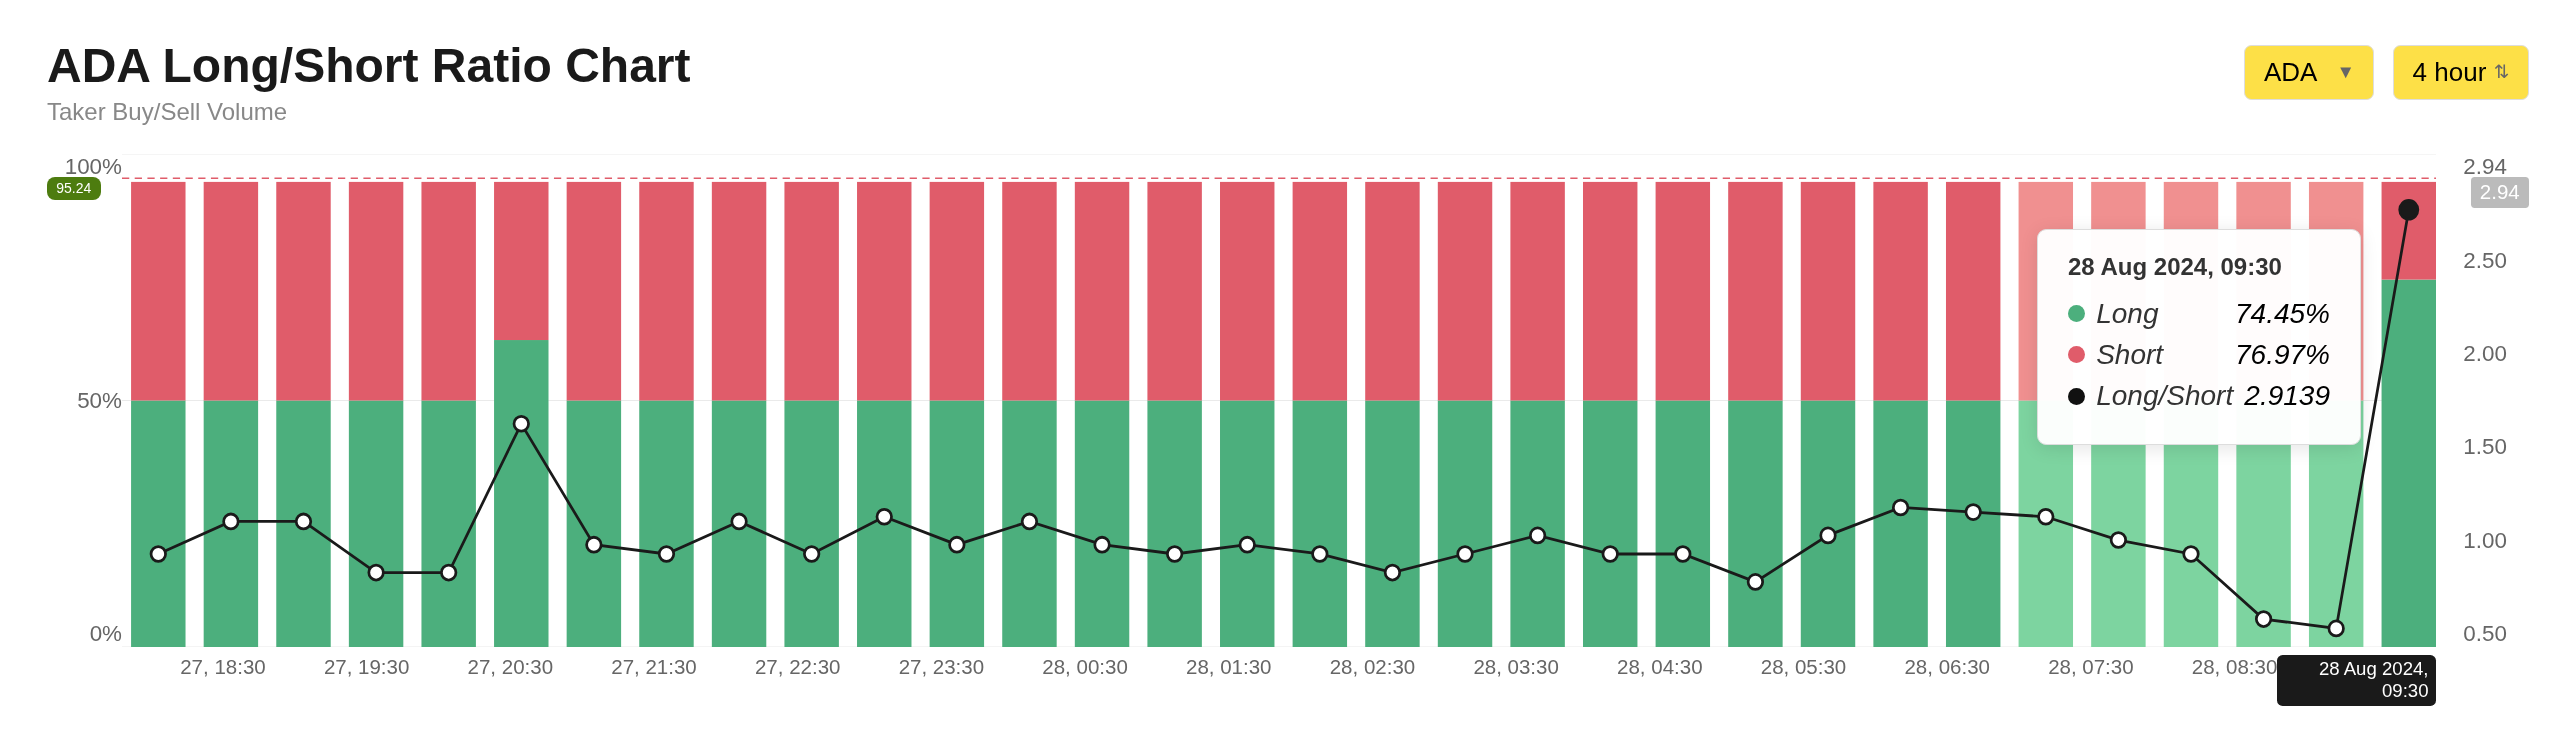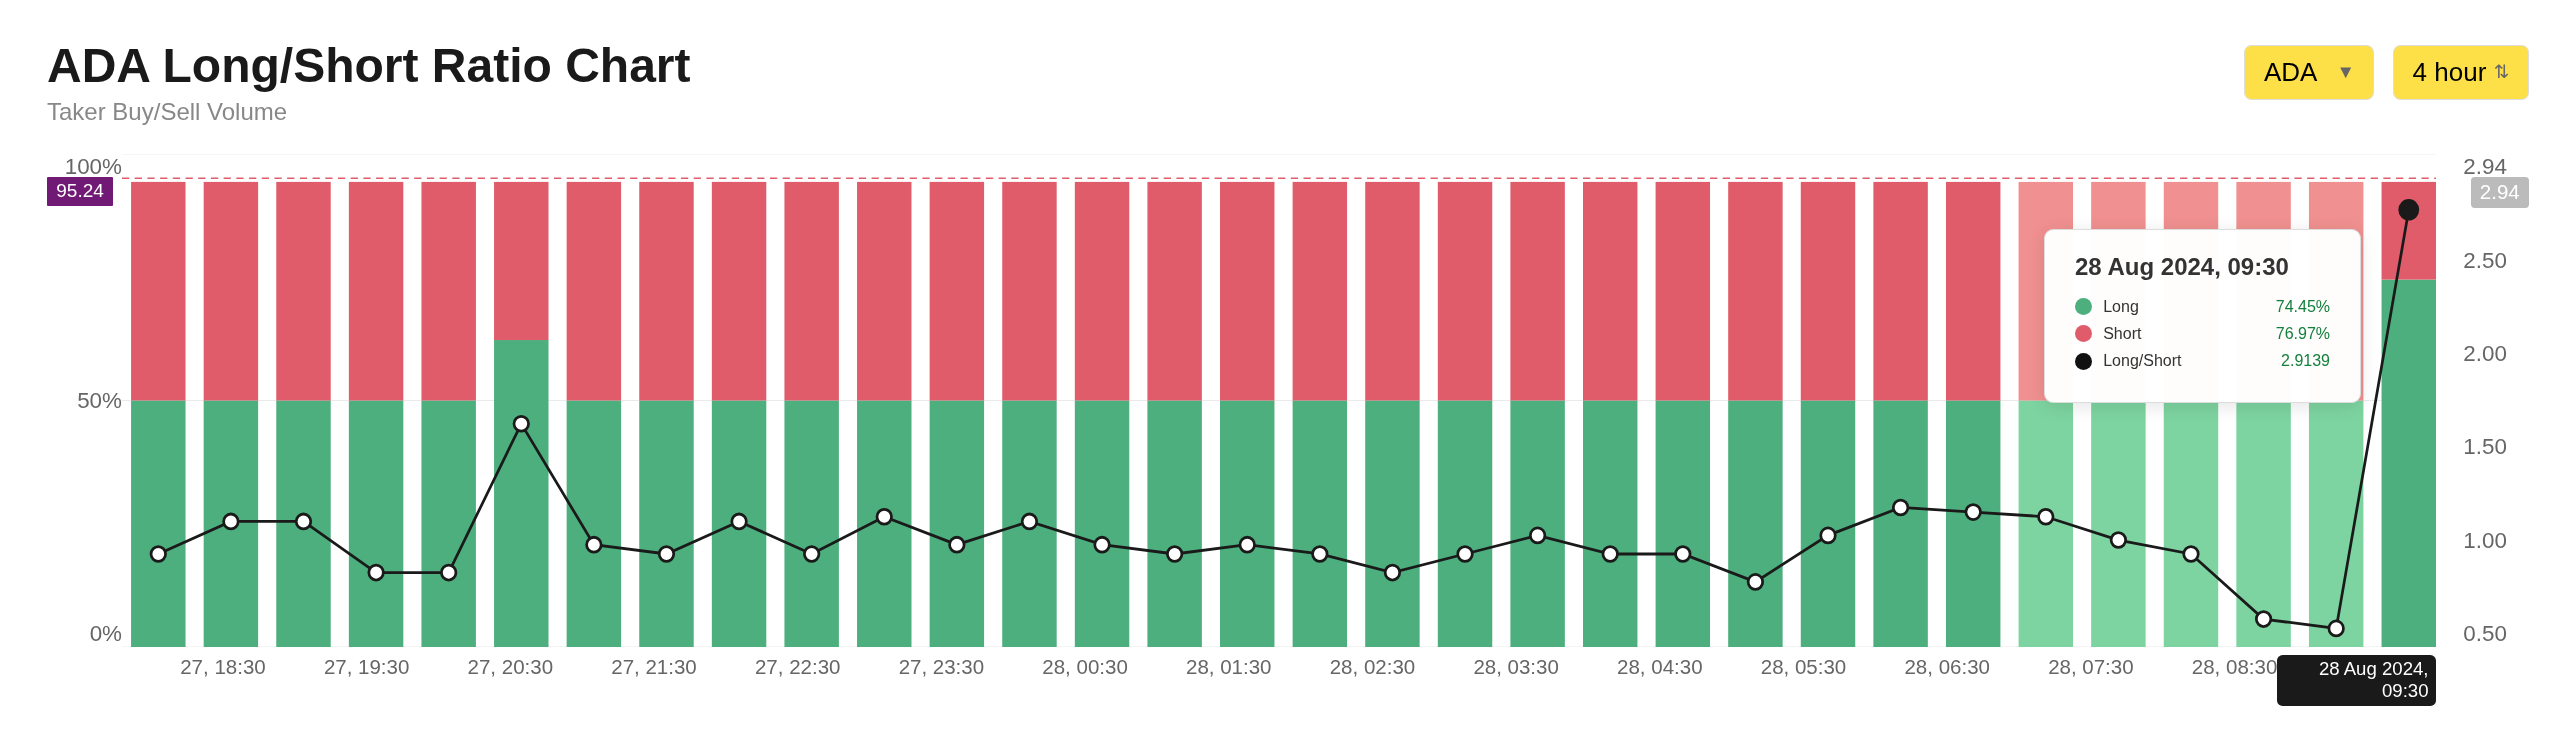--- a/index.html
+++ b/index.html
@@ -129,25 +129,25 @@
       background: #1a1a1a;
       color: #fff;
       border-radius: 5.6px;
       padding: 3.7px 7.5px;
       font-size: 18.6px;
     }
     .left-badge {
       position: absolute;
       left: 0;
       top: 22.4px;
-      background: #701a75;
+      background: #4d7c0f;
       color: #fff;
-      font-size: 19px;
+      font-size: 14px;
       padding: 3.7px 9.3px;
-      border-radius: 1px;
+      border-radius: 8px;
     }
     .right-badge {
       position: absolute;
       right: 0;
       top: 22.4px;
       background: #bbb;
       color: #fff;
       font-size: 20.5px;
       padding: 3.7px 9.3px;
       border-radius: 3.7px;
@@ -168,34 +168,35 @@
       font-size: 24px;
       font-weight: 600;
       color: #333;
       margin-bottom: 17px;
     }
     .tooltip-row {
       display: flex;
       align-items: center;
       gap: 11.2px;
       margin-bottom: 9.3px;
-      font-size: 16px;
+      font-size: 28px;
+      font-style: italic;
     }
     .tooltip-dot {
       width: 17px;
       height: 17px;
       border-radius: 50%;
       flex-shrink: 0;
     }
     .tooltip-label {
       flex: 1;
       color: #333;
     }
     .tooltip-value {
-      color: #15803d;
+      color: #000000;
       font-weight: 500;
     }
   </style>
 </head>
 <body>
 
 <div class="container">
   <div class="header">
     <div class="title-area">
       <div class="title">ADA Long/Short Ratio Chart</div>

